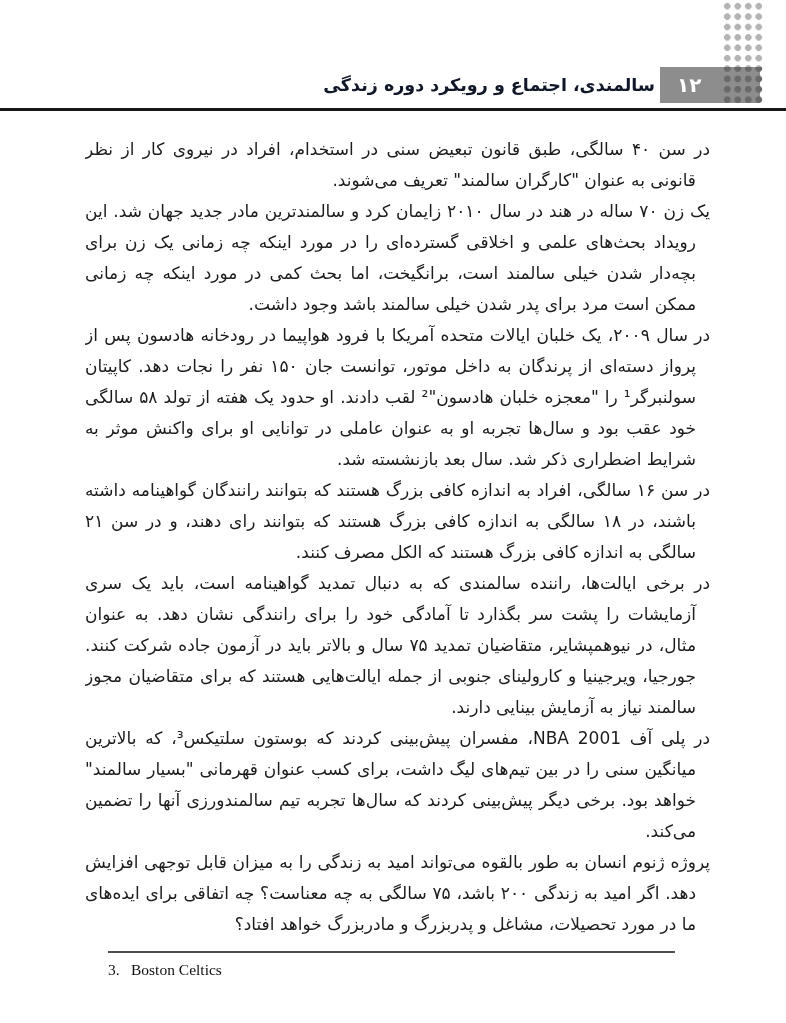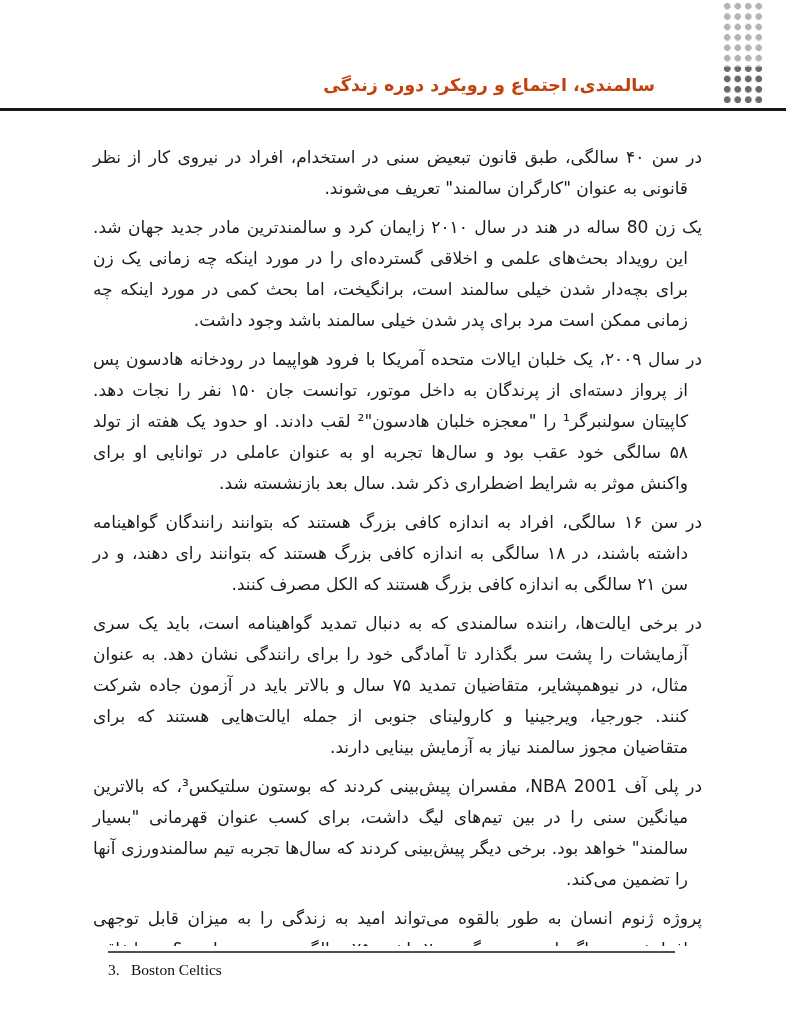--- a/index.html
+++ b/index.html
@@ -24,34 +24,34 @@
     background:#8d8d8d;z-index:1;
     display:flex;align-items:center;justify-content:flex-start;
     padding-left:17px;box-sizing:border-box;
   }
   .page-num{
     color:#ffffff;font-weight:700;font-size:20px;line-height:1;
     font-family:"DejaVu Sans",sans-serif;
   }
   .chapter-title{
     position:absolute;right:131px;top:75px;margin:0;
-    direction:rtl;font-size:17.5px;font-weight:700;color:#c2410c;
+    direction:rtl;font-size:17.5px;font-weight:700;color:#0f172a;
     white-space:nowrap;letter-spacing:0;
   }
   .header-rule{
     position:absolute;left:0;top:108px;width:786px;height:2.5px;
     background:#161616;z-index:4;
   }
   
   .body-text{
     position:absolute;top:134px;right:76px;width:625px;height:812px;
     overflow:hidden;direction:rtl;text-align:justify;
     font-size:17px;line-height:31px;
   }
-  .bullet-item{position:relative;margin:8px;}
+  .bullet-item{position:relative;margin:0;}
   .bullet-item p{
     margin:0;padding-right:14px;text-indent:-14px;
   }
   
   .fn-rule{
     position:absolute;left:108px;top:951px;width:567px;height:2px;
     background:#4f4f4f;
   }
   .footnotes{
     position:absolute;left:108px;top:958px;width:560px;
@@ -60,32 +60,35 @@
   }
   .fn{line-height:24.5px;white-space:nowrap;}
   .fn-num{display:inline-block;min-width:23px;}
 </style>
 </head>
 <body>
 
 <div class="page">
 
   <div class="dots light"></div>
+  <div class="page-num-box">
+    <span class="page-num">۱۲</span>
+  </div>
   <div class="dots dark"></div>
   <h1 class="chapter-title">سالمندی، اجتماع و رویکرد دوره زندگی</h1>
   <div class="header-rule"></div>
 
   <main class="body-text">
     <div class="bullet-item">
 
       <p>در سن ۴۰ سالگی، طبق قانون تبعیض سنی در استخدام، افراد در نیروی کار از نظر قانونی به عنوان "کارگران سالمند" تعریف می‌شوند.</p>
     </div>
     <div class="bullet-item">
 
-      <p>یک زن 80 ساله در هند در سال ۲۰۱۰ زایمان کرد و سالمندترین مادر جدید جهان شد. این رویداد بحث‌های علمی و اخلاقی گسترده‌ای را در مورد اینکه چه زمانی یک زن برای بچه‌دار شدن خیلی سالمند است، برانگیخت، اما بحث کمی در مورد اینکه چه زمانی ممکن است مرد برای پدر شدن خیلی سالمند باشد وجود داشت.</p>
+      <p>یک زن ۷۰ ساله در هند در سال ۲۰۱۰ زایمان کرد و سالمندترین مادر جدید جهان شد. این رویداد بحث‌های علمی و اخلاقی گسترده‌ای را در مورد اینکه چه زمانی یک زن برای بچه‌دار شدن خیلی سالمند است، برانگیخت، اما بحث کمی در مورد اینکه چه زمانی ممکن است مرد برای پدر شدن خیلی سالمند باشد وجود داشت.</p>
     </div>
     <div class="bullet-item">
 
       <p>در سال ۲۰۰۹، یک خلبان ایالات متحده آمریکا با فرود هواپیما در رودخانه هادسون پس از پرواز دسته‌ای از پرندگان به داخل موتور، توانست جان ۱۵۰ نفر را نجات دهد. کاپیتان سولنبرگر¹ را "معجزه خلبان هادسون"² لقب دادند. او حدود یک هفته از تولد ۵۸ سالگی خود عقب بود و سال‌ها تجربه او به عنوان عاملی در توانایی او برای واکنش موثر به شرایط اضطراری ذکر شد. سال بعد بازنشسته شد.</p>
     </div>
     <div class="bullet-item">
 
       <p>در سن ۱۶ سالگی، افراد به اندازه کافی بزرگ هستند که بتوانند رانندگان گواهینامه داشته باشند، در ۱۸ سالگی به اندازه کافی بزرگ هستند که بتوانند رای دهند، و در سن ۲۱ سالگی به اندازه کافی بزرگ هستند که الکل مصرف کنند.</p>
     </div>
     <div class="bullet-item">

